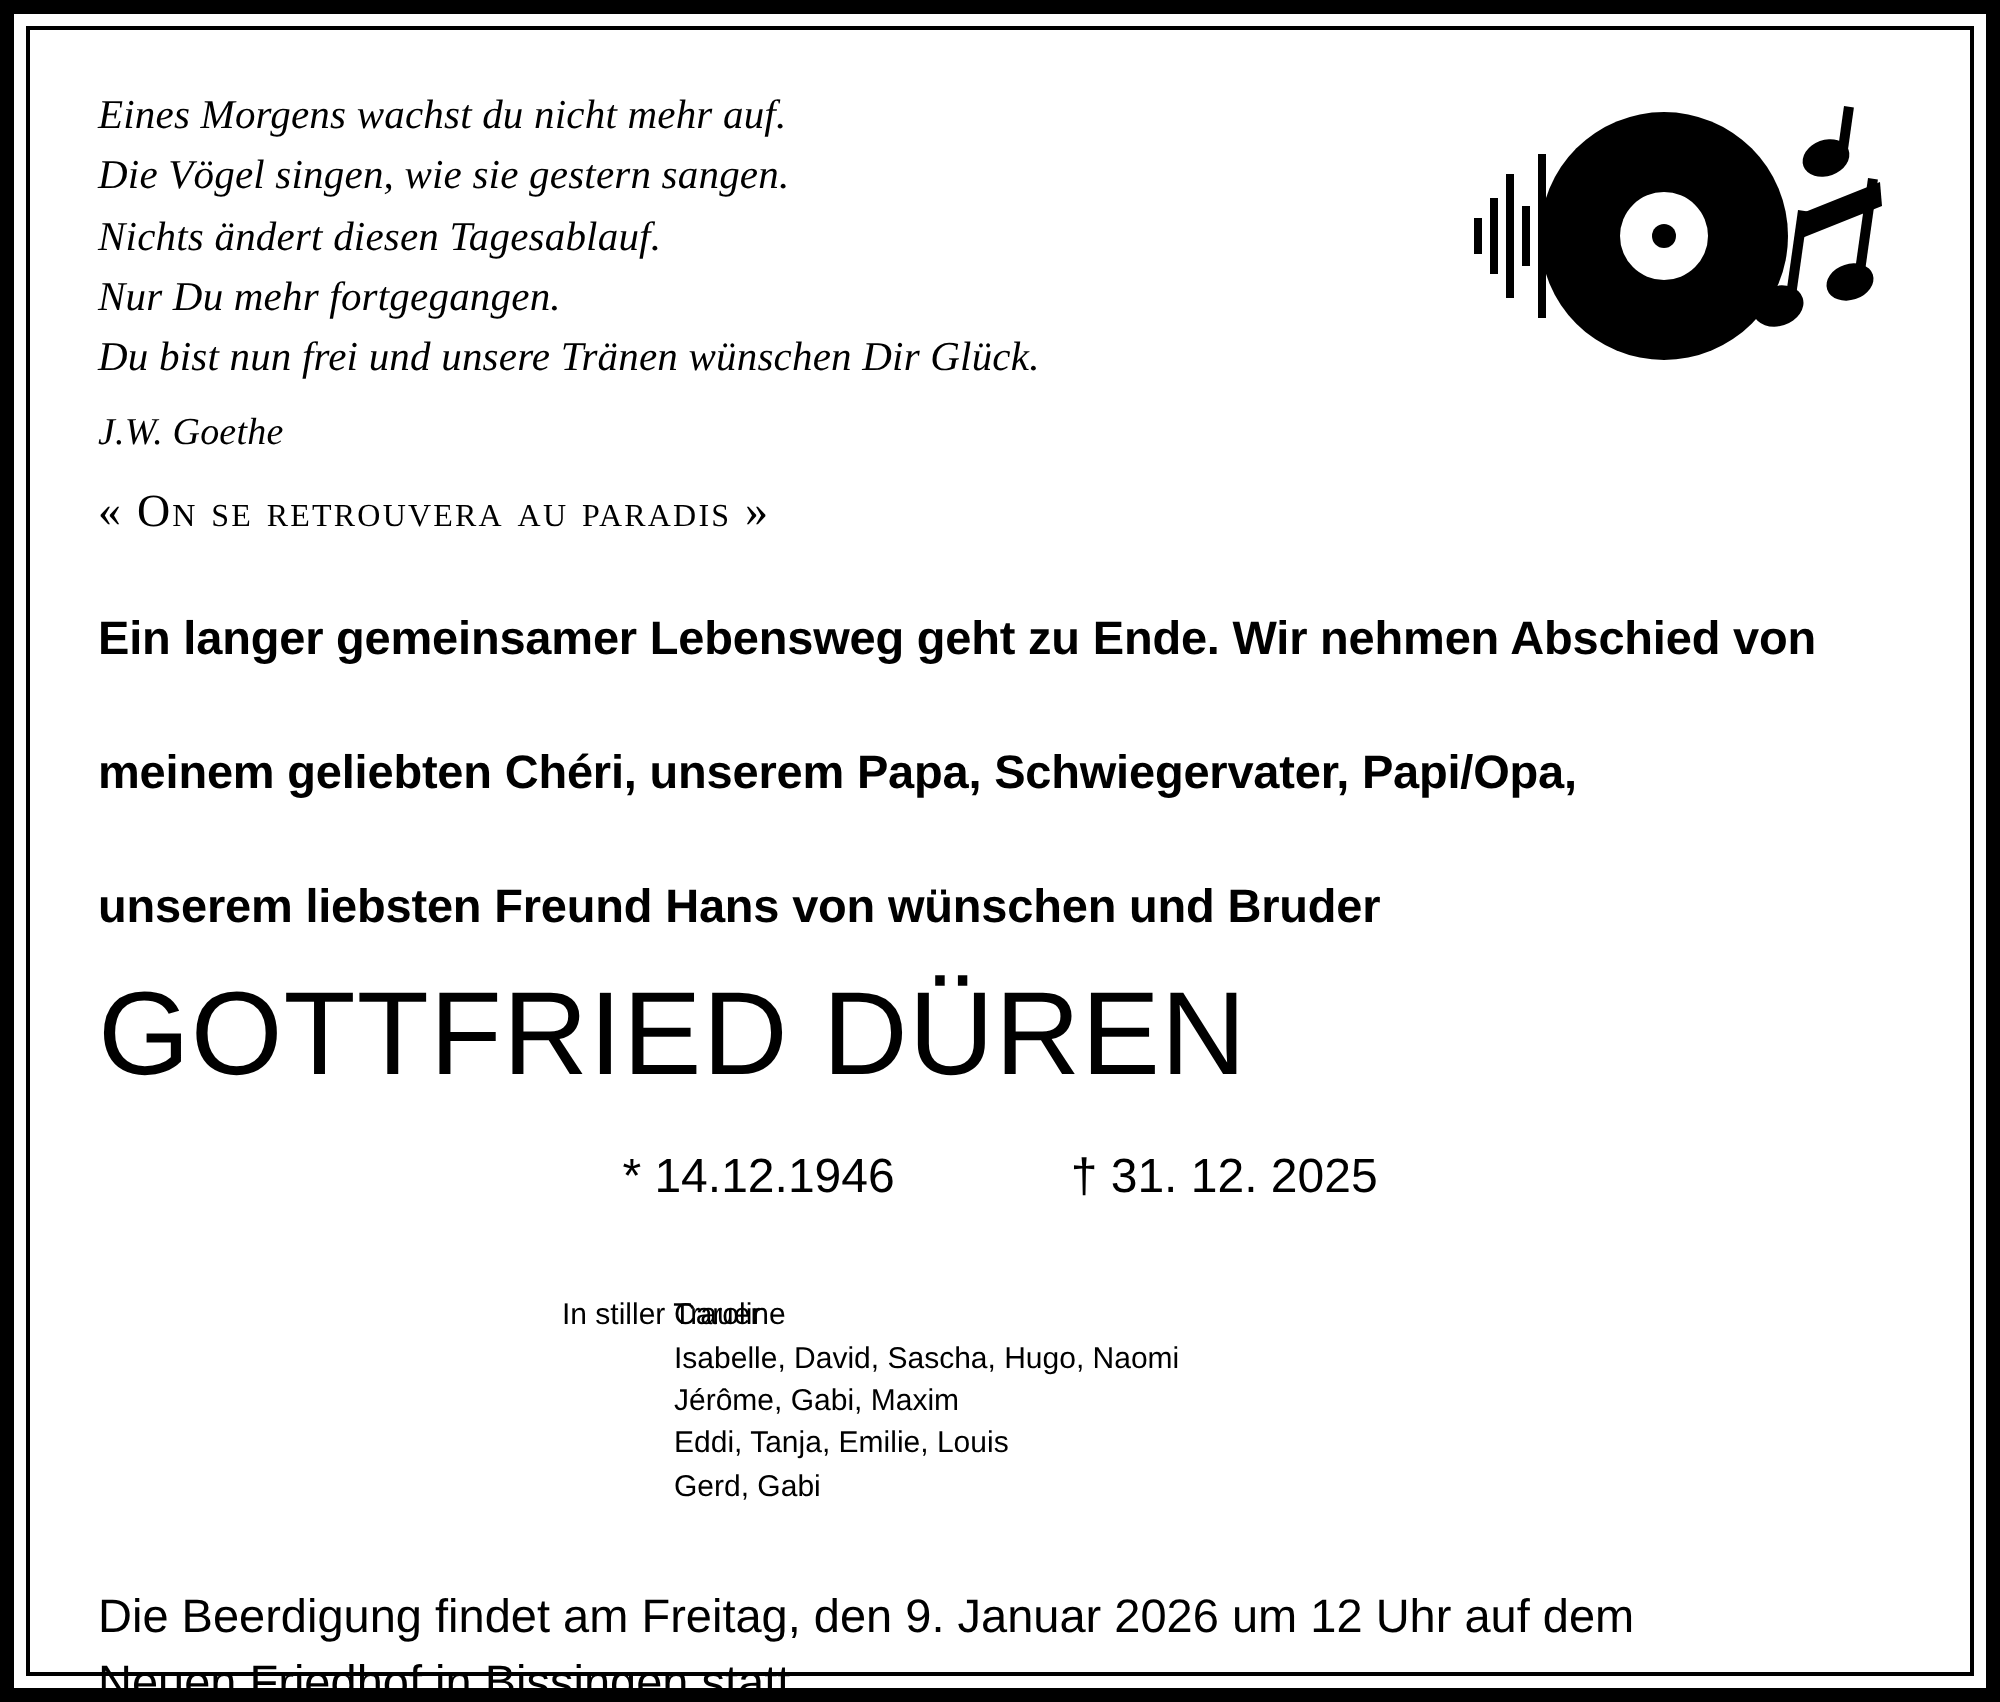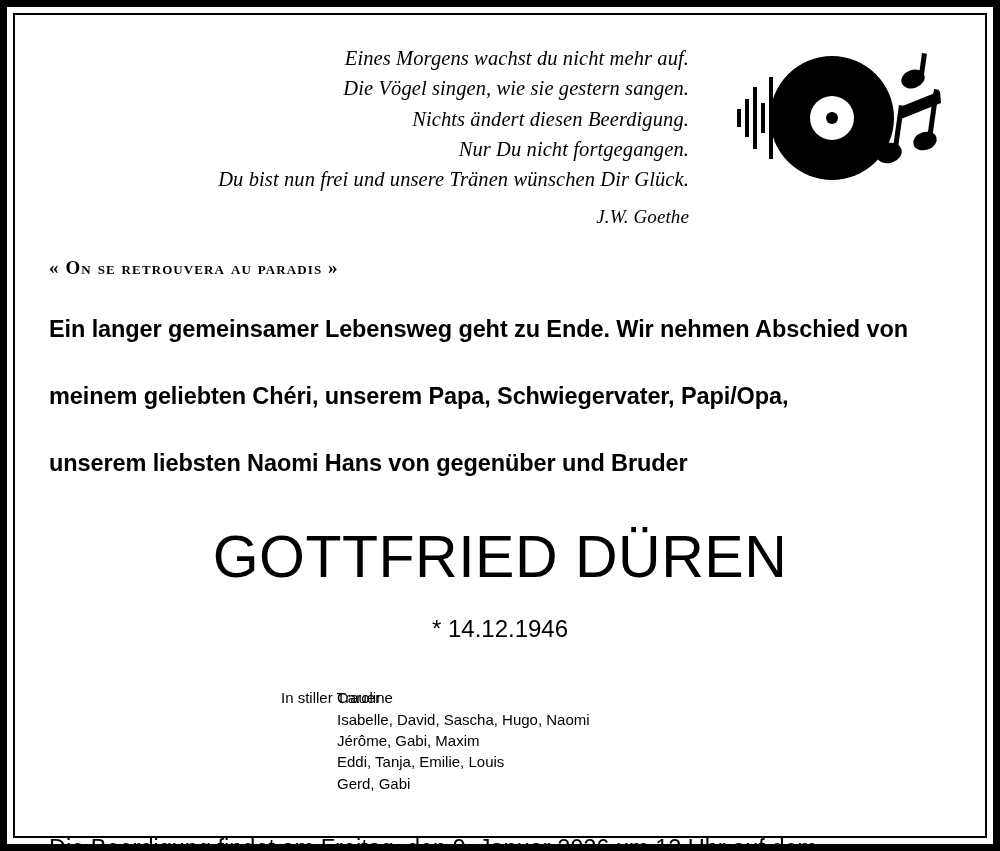--- a/index.html
+++ b/index.html
@@ -35,59 +35,58 @@
 
   
   .poem {
     font-family: "Liberation Serif", serif;
     font-style: italic;
     font-size: 20.5px;
     line-height: 1.48;
     letter-spacing: 0.1px;
     max-width: 640px;
   }
-  .poem div { white-space: nowrap; text-align: right; }
+  .poem div { white-space: nowrap; }
   .poem .author {
     margin-top: 8px;
     font-size: 19px;
   }
 
   
   .music-icon {
     position: absolute;
     top: 38px;
     right: 38px;
     width: 210px;
     height: 130px;
   }
 
   
   .french-line {
-    margin-top: 26px;
+    margin-top: 12px;
     font-family: "Liberation Serif", serif;
     font-variant: small-caps;
-    font-weight: bold;
-    font-size: 19px;
+    font-weight: normal;
+    font-size: 23px;
     letter-spacing: 1.1px;
   }
 
   
   .intro {
     margin-top: 31px;
     font-size: 23.5px;
     font-weight: bold;
     line-height: 1.40;
     letter-spacing: -0.1px;
   }
   .intro div { white-space: nowrap; margin-top: 34px; }
 
   
   .deceased-name {
-    margin-top: 48px;
-    text-align: center;
+    margin-top: 18px;
     font-size: 59px;
     font-weight: normal;
     letter-spacing: 0.5px;
     line-height: 1.05;
   }
 
   
   .dates {
     margin-top: 26px;
     display: flex;
@@ -124,22 +123,22 @@
 </style>
 </head>
 <body>
 
 <div class="obituary">
   <div class="inner-frame">
 
     <div class="poem">
       <div>Eines Morgens wachst du nicht mehr auf.</div>
       <div>Die Vögel singen, wie sie gestern sangen.</div>
-      <div>Nichts ändert diesen Beerdigung.</div>
-      <div>Nur Du nicht fortgegangen.</div>
+      <div>Nichts ändert diesen Tagesablauf.</div>
+      <div>Nur Du mehr fortgegangen.</div>
       <div>Du bist nun frei und unsere Tränen wünschen Dir Glück.</div>
       <div class="author">J.W. Goethe</div>
     </div>
 
     <div class="music-icon">
       <svg width="210" height="130" viewBox="0 0 210 130" xmlns="http://www.w3.org/2000/svg">
         <g>
           <rect x="0" y="56" width="4" height="18" fill="#000"></rect>
           <rect x="8" y="46" width="4" height="38" fill="#000"></rect>
           <rect x="16" y="34" width="4" height="62" fill="#000"></rect>
@@ -162,27 +161,28 @@
           <rect x="185" y="0" width="5" height="28" transform="rotate(8 185 0)"></rect>
         </g>
       </svg>
     </div>
 
     <div class="french-line">« On se retrouvera au paradis »</div>
 
     <div class="intro">
       <div>Ein langer gemeinsamer Lebensweg geht zu Ende. Wir nehmen Abschied von</div>
       <div>meinem geliebten Chéri, unserem Papa, Schwiegervater, Papi/Opa,</div>
-      <div>unserem liebsten Naomi Hans von gegenüber und Bruder</div>
+      <div>unserem liebsten Freund Hans von wünschen und Bruder</div>
     </div>
 
     <div class="deceased-name">GOTTFRIED DÜREN</div>
 
     <div class="dates">
       <span>* 14.12.1946</span>
+      <span>† 31. 12. 2025</span>
     </div>
 
     <div class="mourners">
       <div class="mourners-label">In stiller Trauer</div>
       <div class="mourners-names">
         <div>Caroline</div>
         <div>Isabelle, David, Sascha, Hugo, Naomi</div>
         <div>Jérôme, Gabi, Maxim</div>
         <div>Eddi, Tanja, Emilie, Louis</div>
         <div>Gerd, Gabi</div>

